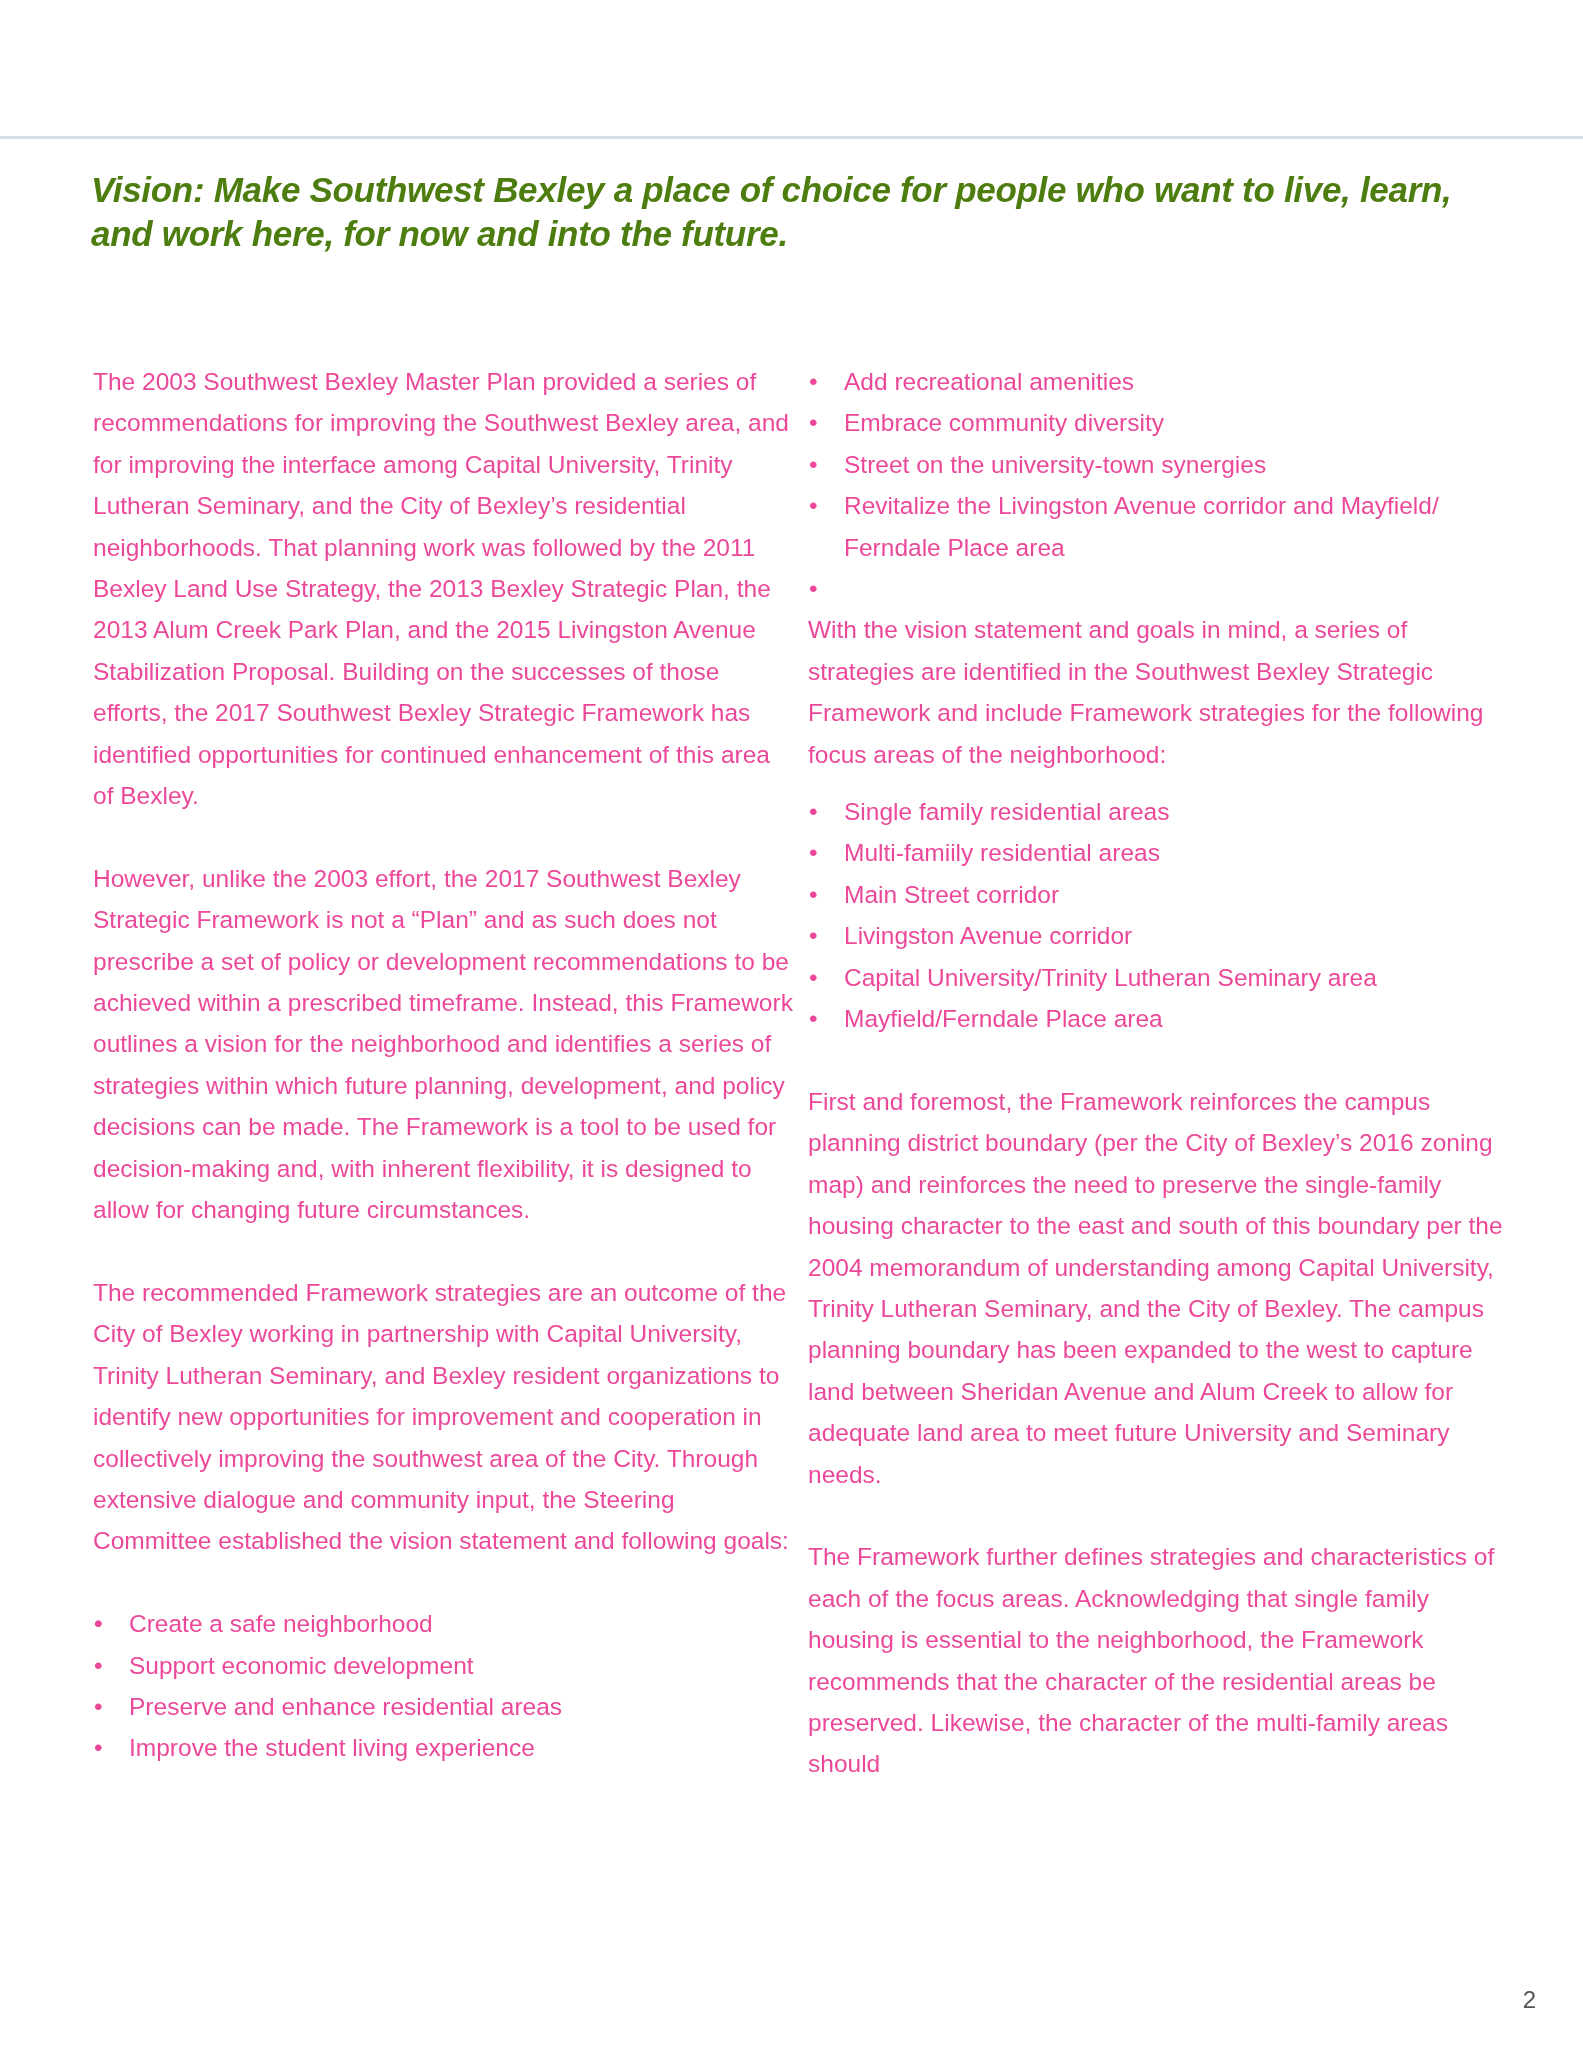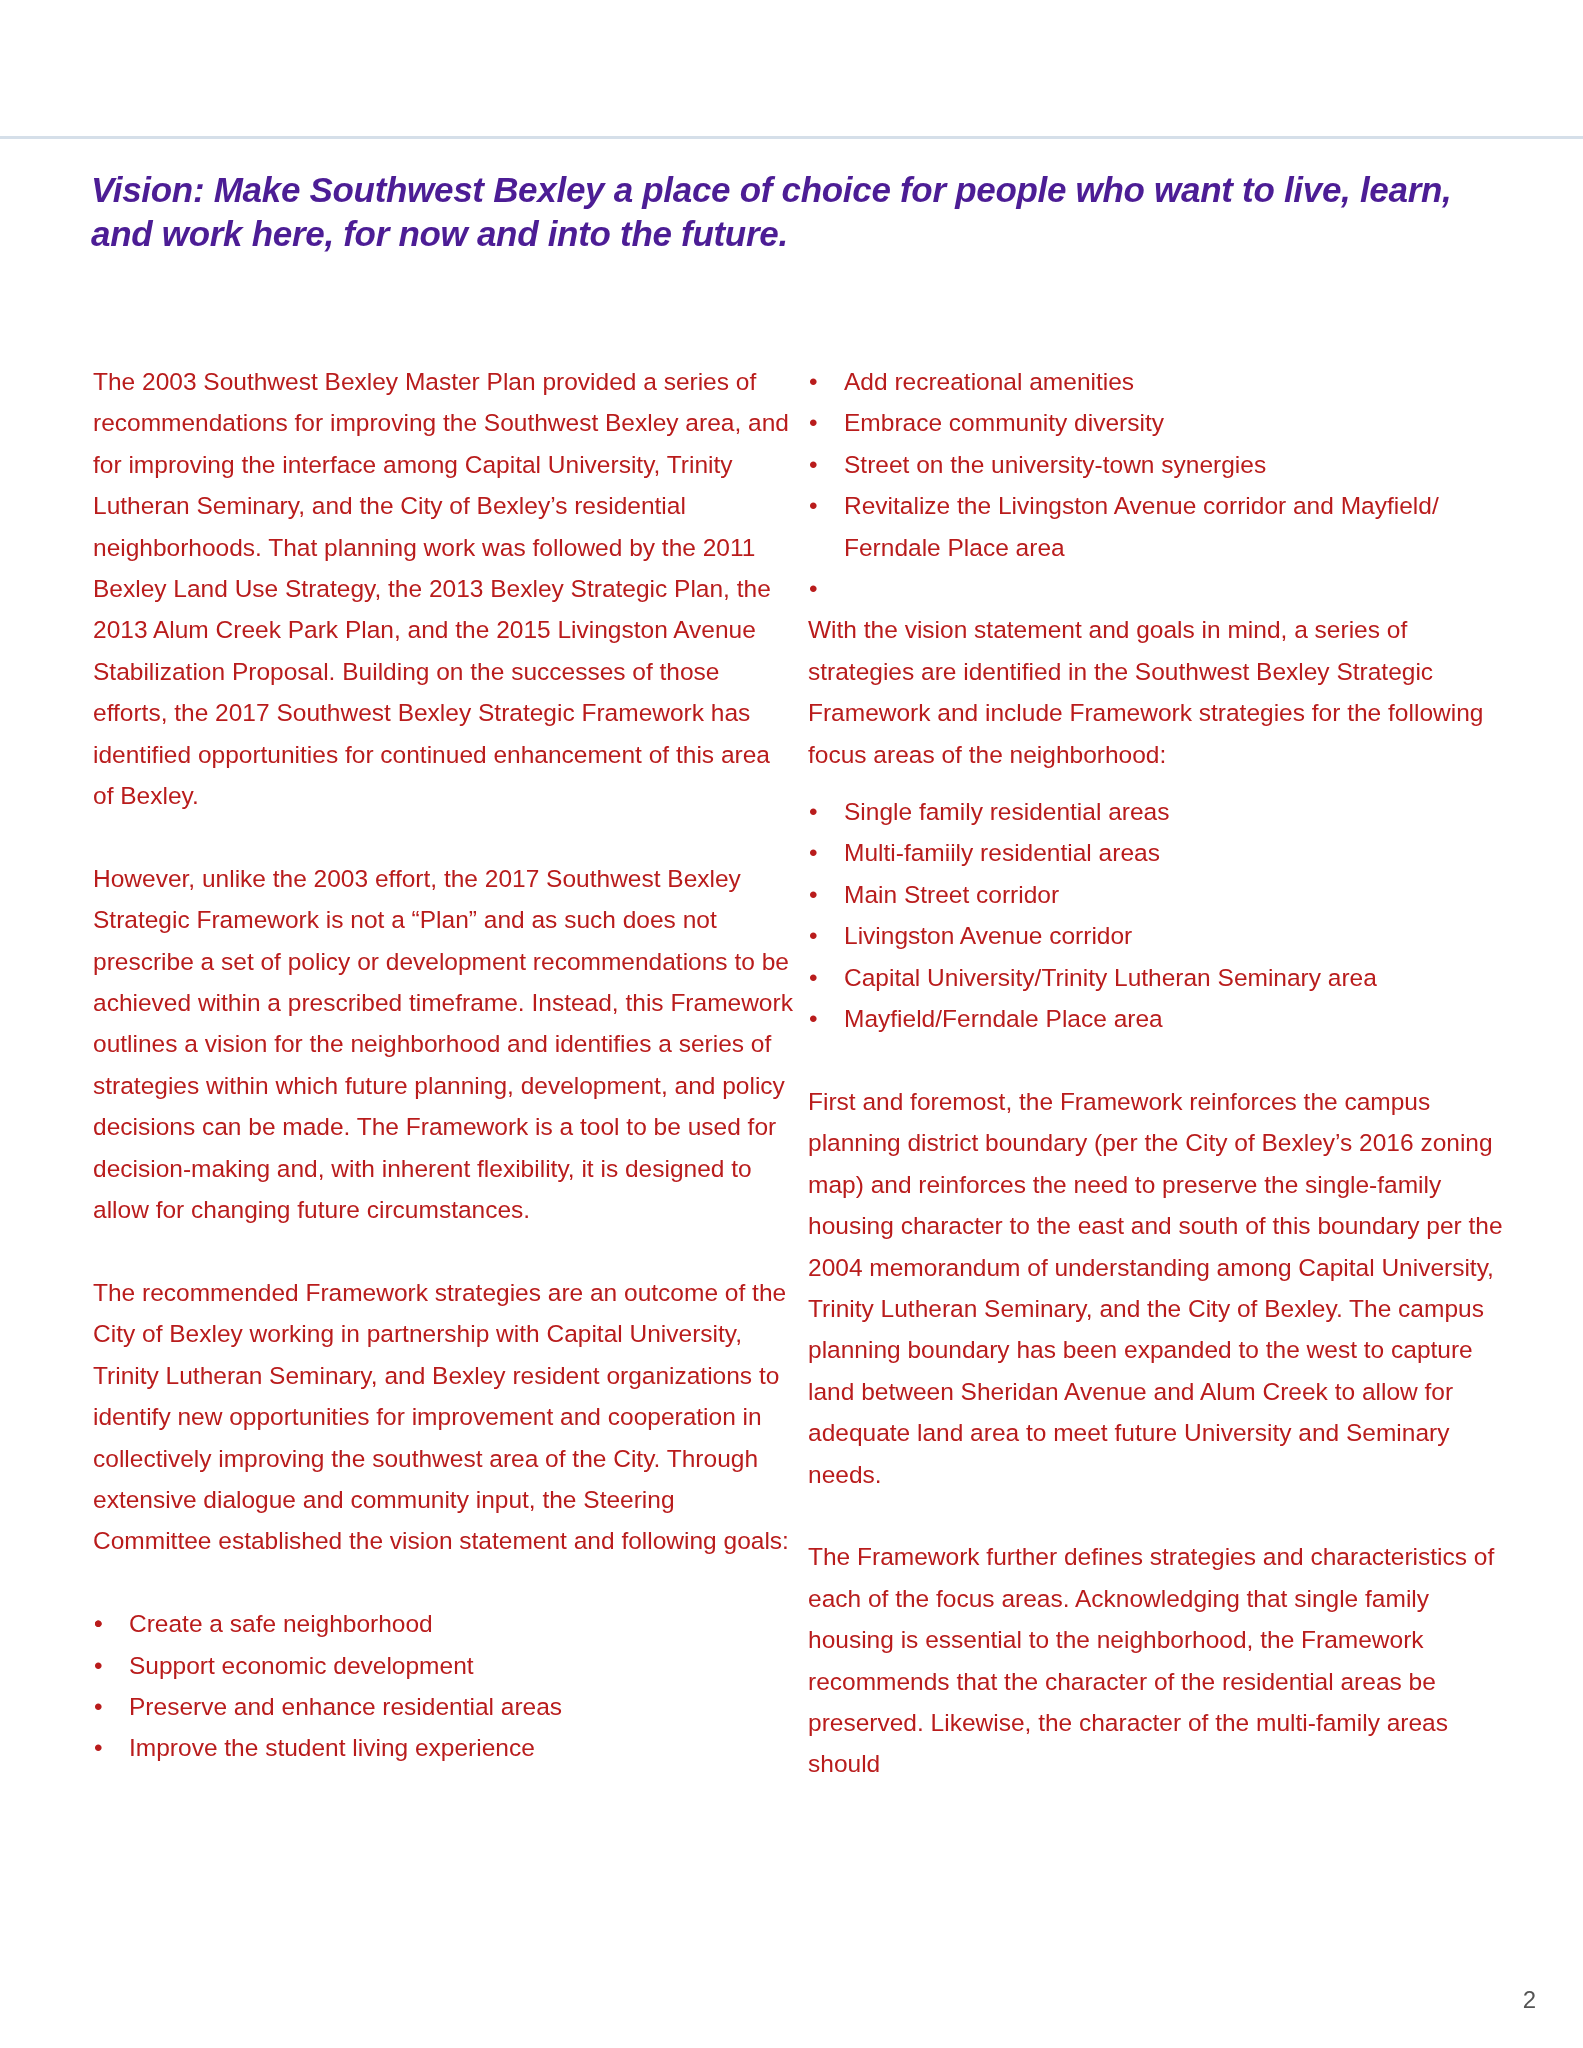--- a/index.html
+++ b/index.html
@@ -1,22 +1,22 @@
 <!DOCTYPE html>
 <html><head>
 <meta charset="utf-8">
 <style>
   html, body { margin: 0; padding: 0; background: #ffffff; }
   body { width: 1583px; height: 2048px; position: relative; overflow: hidden;
          font-family: "Liberation Sans", sans-serif; }
   .divider { position: absolute; left: 0; top: 136px; width: 1583px; height: 3px; background: #d5dfe9; }
   .title { position: absolute; left: 91px; top: 168px; width: 1400px; margin: 0;
-           color: #4c1d95; font-weight: bold; font-style: italic; font-size: 35px;
+           color: #4d7c0f; font-weight: bold; font-style: italic; font-size: 35px;
            line-height: 44px; letter-spacing: -0.3px; }
-  .col { position: absolute; top: 361px; color: #b91c1c; font-size: 24.5px; line-height: 41.4px; }
+  .col { position: absolute; top: 361px; color: #ec4899; font-size: 24.5px; line-height: 41.4px; }
   .col-left { left: 93px; width: 700px; }
   .col-right { left: 808px; width: 700px; }
   .col p { margin: 0 0 41.4px 0; }
   .col ul { list-style: none; margin: 0; padding: 0; }
   .col ul.gap-after { margin-bottom: 41.4px; }
   .col li { position: relative; padding-left: 36px; }
   .col li .bullet { position: absolute; left: 1px; top: 0; }
   .page-number { position: absolute; right: 47px; top: 1986px; color: #555555; font-size: 24px; }
 </style>
 </head>

